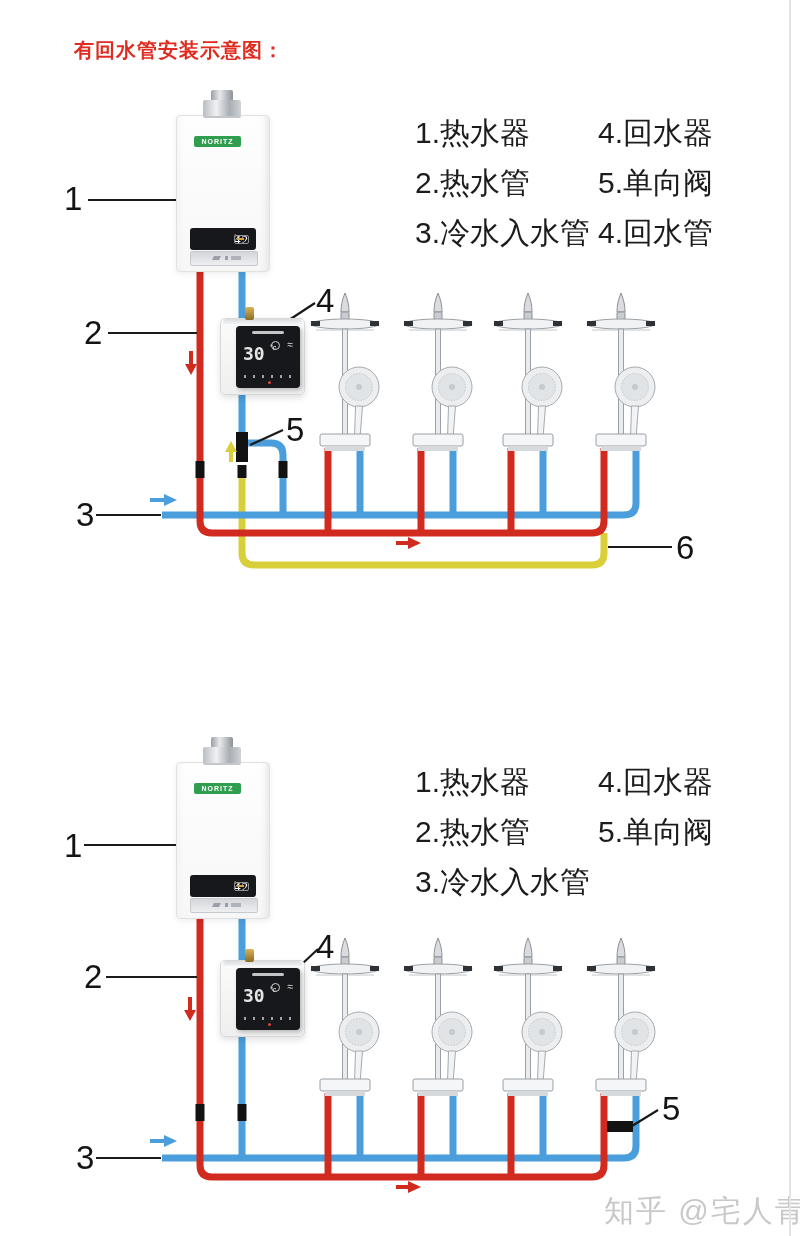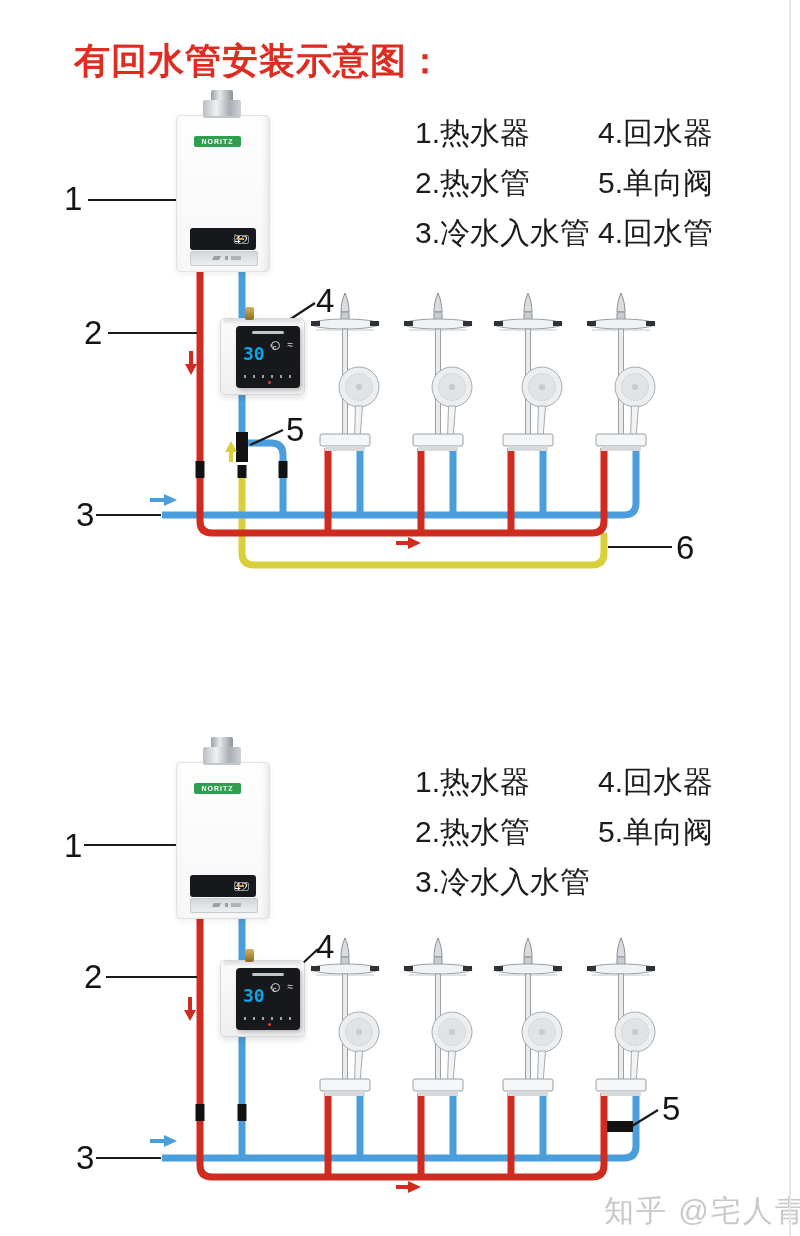--- a/index.html
+++ b/index.html
@@ -1,21 +1,21 @@
 <!DOCTYPE html>
 <html><head>
 <meta charset="utf-8">
 <style>
   html,body{margin:0;padding:0;background:#ffffff;}
   #canvas{position:relative;width:800px;height:1236px;background:#ffffff;overflow:hidden;
           font-family:"Liberation Sans", sans-serif;}
   .abs{position:absolute;}
   .edge-line{position:absolute;background:#e4e4e4;}
 
-  .dtitle{position:absolute;font-size:36px;font-weight:bold;color:#df2b20;letter-spacing:1px;white-space:nowrap;}
+  .dtitle{position:absolute;font-size:20px;font-weight:bold;color:#df2b20;letter-spacing:1px;white-space:nowrap;}
 
   .legend{position:absolute;display:grid;grid-template-columns:183px auto;column-gap:0;row-gap:16px;
           font-size:30px;font-weight:500;color:#1c1c1c;line-height:34px;white-space:nowrap;}
 
   .num{position:absolute;font-size:33px;color:#141414;font-weight:400;}
 
   
   .heater{position:absolute;width:92px;height:155px;background:linear-gradient(180deg,#fefefe,#f7f7f7);
           border:1px solid #e1e1e1;border-radius:4px;
           box-shadow:inset -8px 0 10px -8px #d8d8d8, inset 8px 0 10px -9px #ececec, 0 2px 6px rgba(0,0,0,.07);}
@@ -37,21 +37,21 @@
   .hpanel i.m2{left:34px;width:3px;}
   .hpanel i.m3{left:40px;width:10px;opacity:.7;}
 
   
   .recirc{position:absolute;width:83px;height:75px;background:linear-gradient(180deg,#fbfbfb,#efefef);
           border:1px solid #d9d9d9;border-radius:5px;box-shadow:0 3px 6px rgba(0,0,0,.12);}
   .recirc .topedge{position:absolute;left:2px;top:0;right:2px;height:5px;background:linear-gradient(180deg,#d9dce0,#f2f3f4);border-radius:4px 4px 0 0;}
   .recirc .brass{position:absolute;left:24px;top:-12px;width:9px;height:13px;background:linear-gradient(180deg,#d8b258,#8a6c22);border-radius:2px;}
   .recirc .screen{position:absolute;left:15px;top:7px;width:64px;height:62px;background:#17181c;border-radius:4px;box-shadow:2px 2px 4px rgba(0,0,0,.25);}
   .recirc .blur-brand{position:absolute;left:16px;top:5px;width:32px;height:3px;background:rgba(255,255,255,.75);border-radius:2px;}
-  .recirc .rval{position:absolute;left:7px;top:17px;color:#0ea5e9;font-size:18px;font-weight:bold;font-family:"DejaVu Sans Mono",monospace;}
+  .recirc .rval{position:absolute;left:7px;top:17px;color:#e5e5e5;font-size:18px;font-weight:bold;font-family:"DejaVu Sans Mono",monospace;}
   .recirc .rdeg{position:absolute;left:34px;top:18px;color:#ffffff;font-size:7px;}
   .recirc .ric1{position:absolute;right:7px;top:14px;color:#e8e8e8;font-size:10px;line-height:9px;}
   .recirc .ric2{position:absolute;right:20px;top:15px;width:7px;height:7px;border:1px solid #cfcfcf;border-radius:50%;}
   .recirc .ticks{position:absolute;left:8px;right:8px;bottom:10px;height:3px;
          background:repeating-linear-gradient(90deg,rgba(255,255,255,.6) 0 2px,transparent 2px 9px);}
   .recirc .reddot{position:absolute;left:50%;bottom:4px;width:3px;height:3px;background:#e04434;border-radius:50%;}
 
   .shower{position:absolute;width:90px;height:165px;}
 
   .watermark{position:absolute;font-size:30px;color:#c8c8c8;letter-spacing:2px;white-space:nowrap;}

